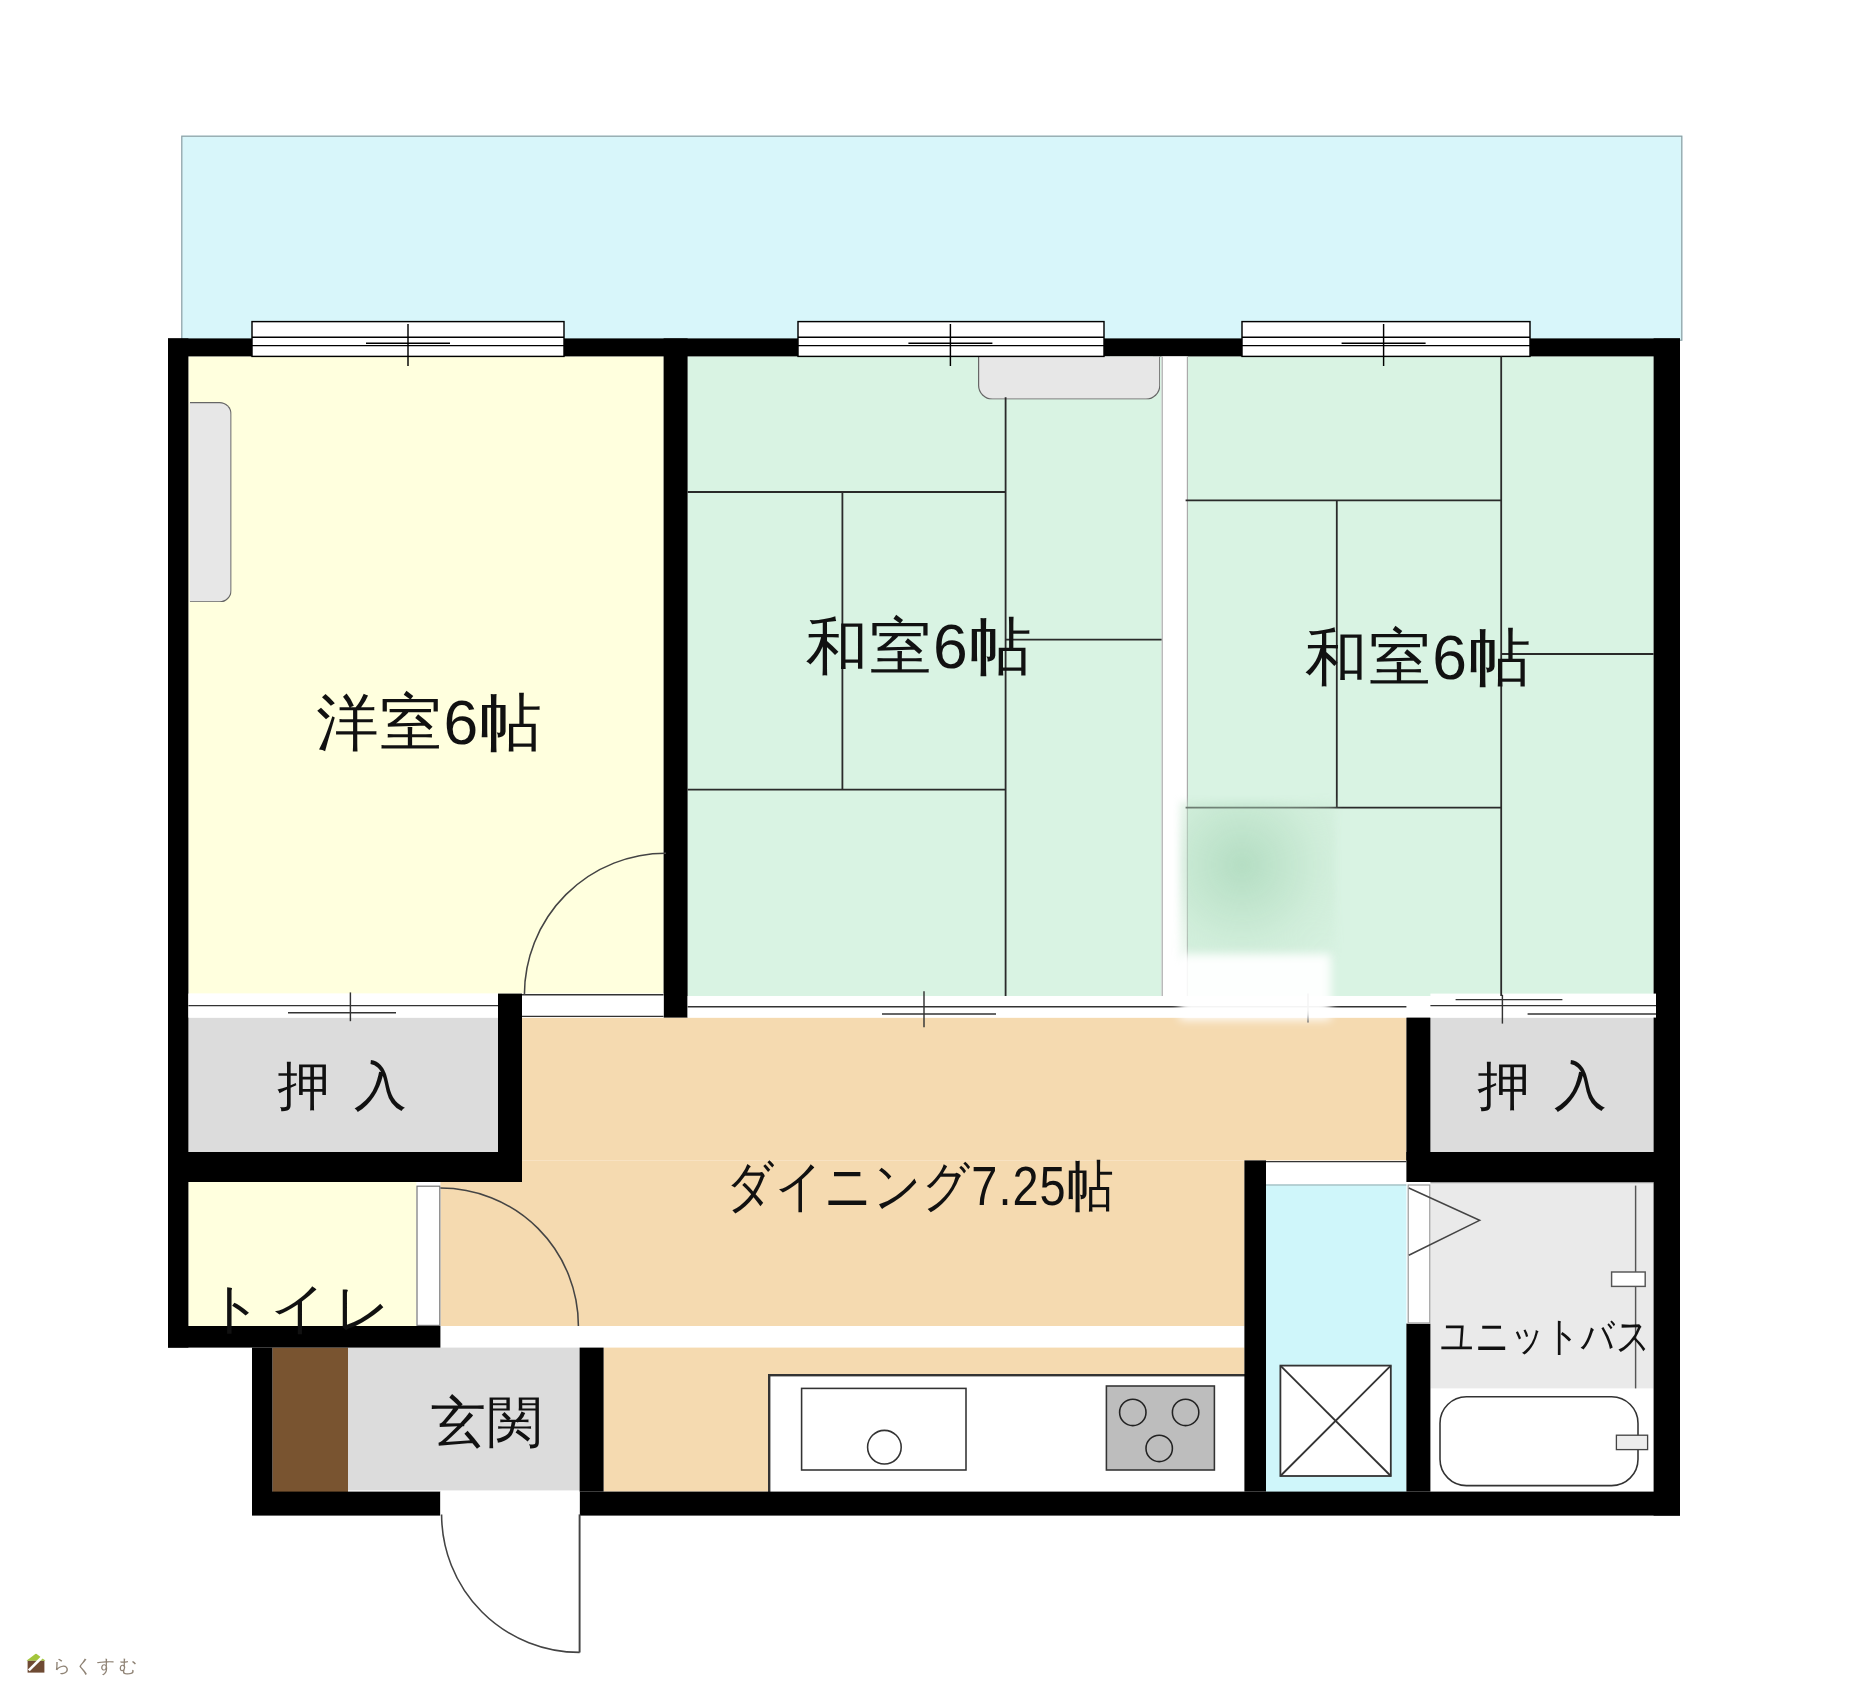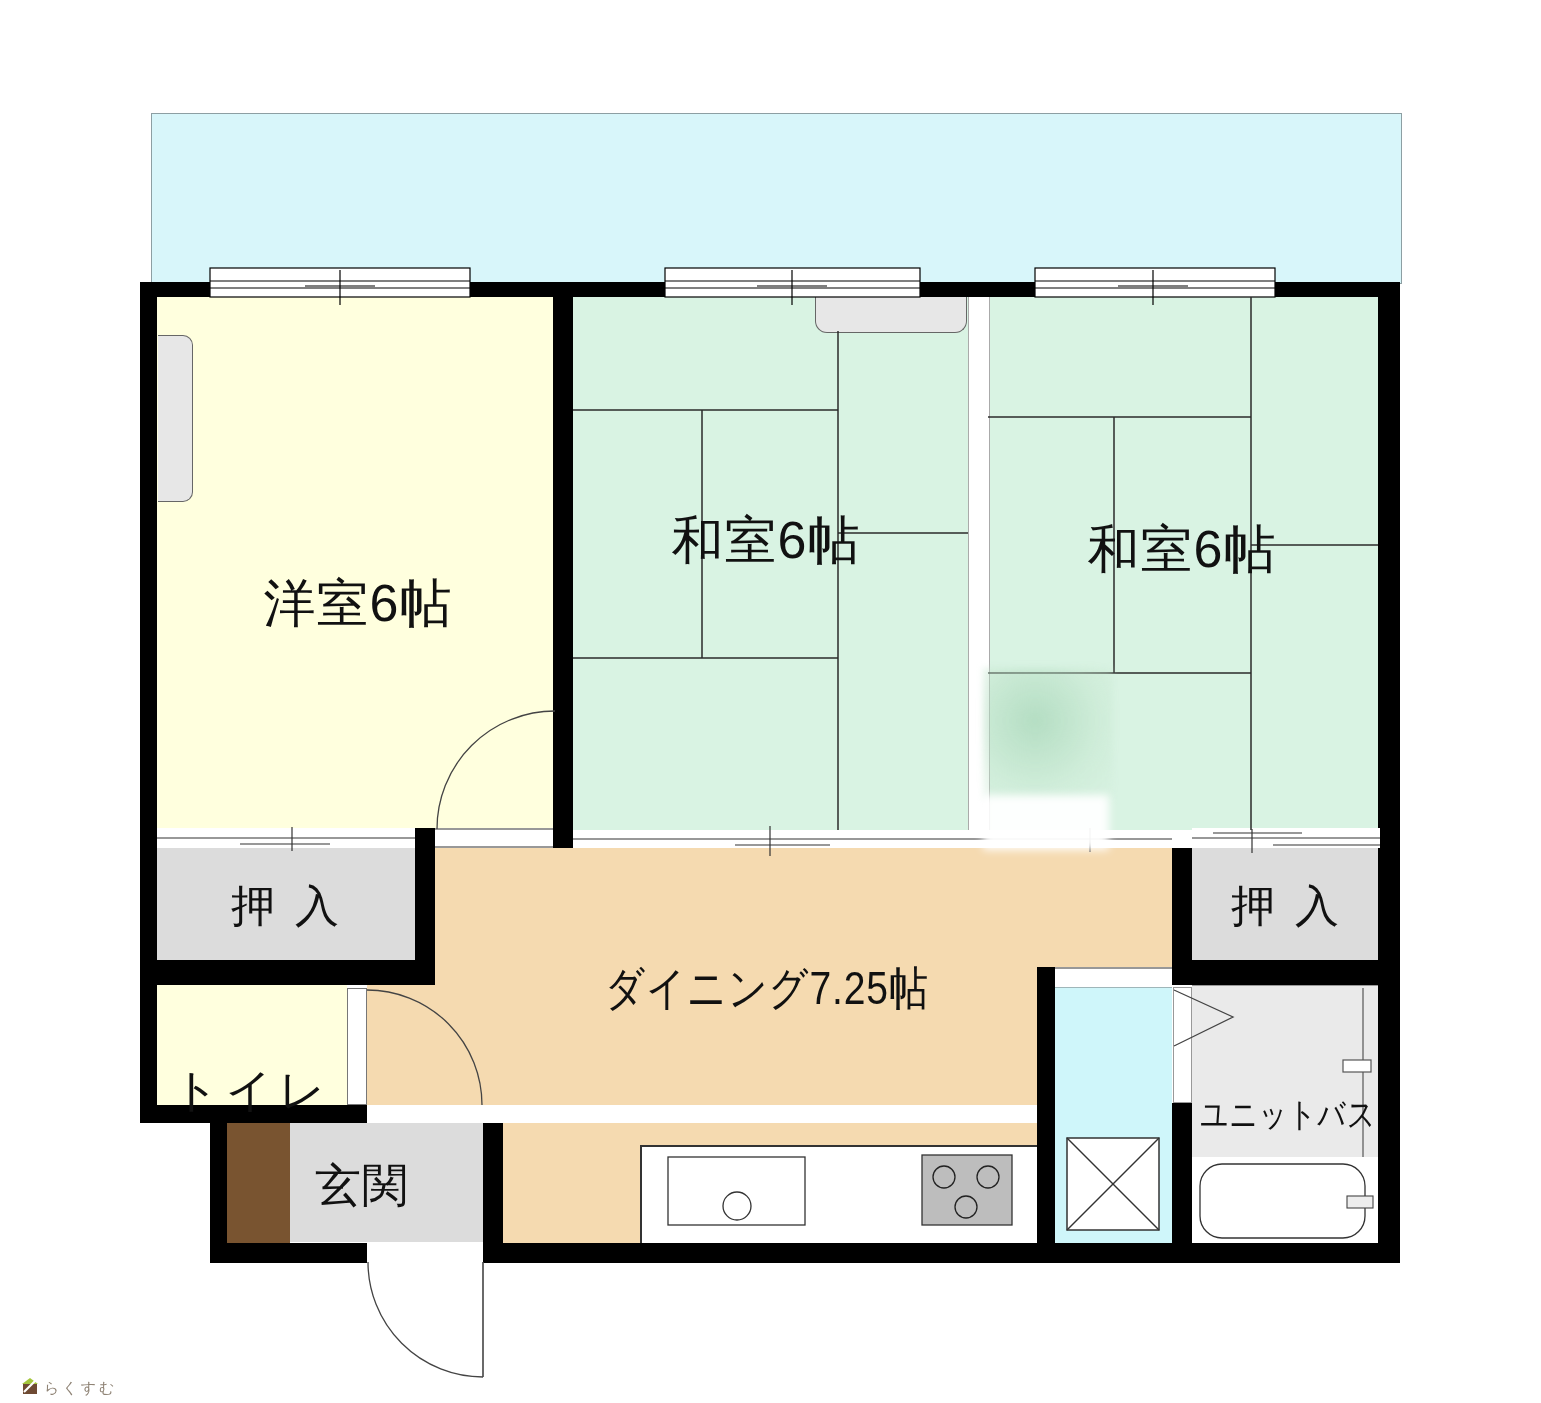--- a/index.html
+++ b/index.html
@@ -166,21 +166,21 @@
   <div class="abs" style="left:983px;top:668px;width:130px;height:132px;filter:blur(3px);
               background:radial-gradient(ellipse at 40% 40%, rgba(168,214,184,.75), rgba(196,230,206,.45) 60%, rgba(214,240,222,.18));"></div>
   <div class="abs" style="left:983px;top:795px;width:126px;height:55px;background:rgba(255,255,255,.95);filter:blur(4px);"></div>
 
   <div class="label" style="left:358px;top:562px;font-size:52px;margin-top:41px;">洋室6帖</div>
   <div class="label" style="left:766px;top:540px;font-size:52px;">和室6帖</div>
   <div class="label" style="left:1182px;top:549px;font-size:52px;">和室6帖</div>
   <div class="label" style="left:295px;top:906px;font-size:44px;letter-spacing:20px;">押入</div>
   <div class="label" style="left:1295px;top:906px;font-size:44px;letter-spacing:20px;">押入</div>
   <div class="label" style="left:252px;top:1046px;font-size:46px;letter-spacing:6px;margin-top:44px;">トイレ</div>
-  <div class="label" style="left:362px;top:1185px;font-size:46px;">玄関</div>
+  <div class="label" style="left:406px;top:1185px;font-size:46px;">玄関</div>
   <div class="label" style="left:767px;top:988px;font-size:46px;transform:translate(-50%,-50%) scaleX(.85);">ダイニング7.25帖</div>
   <div class="label" style="left:1288px;top:1114px;font-size:34px;transform:translate(-50%,-50%) scaleX(.82);">ユニットバス</div>
 
   <div class="abs" style="left:22px;top:1378px;width:120px;height:20px;">
     <svg width="16" height="16" viewBox="0 0 16 16" style="position:absolute;left:0;top:0;">
       <polygon points="8,0 16,6 0,6" fill="#A4C63C"></polygon>
       <rect x="1" y="6" width="14" height="10" fill="#6E4A33"></rect>
       <line x1="2" y1="14" x2="13" y2="3" stroke="#fff" stroke-width="2.2"></line>
     </svg>
     <span id="logo-text" style="left:22px;top:1px;">らくすむ</span>

